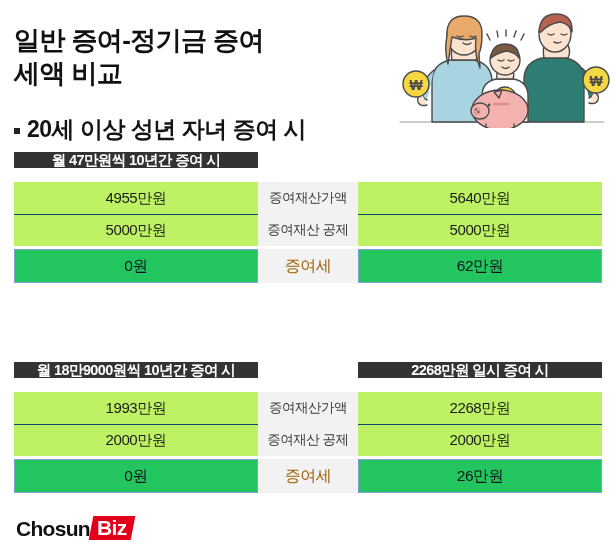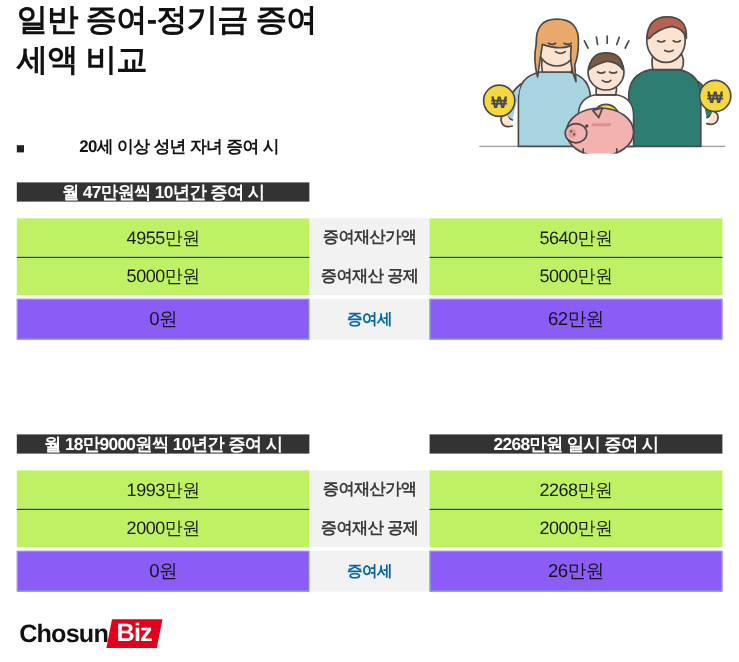--- a/index.html
+++ b/index.html
@@ -20,21 +20,21 @@
     position: relative;
     width: 616px;
     height: 552px;
     box-sizing: border-box;
   }
 
   
   .title-block {
     position: absolute;
     left: 14px;
-    top: 0;
+    top: 24px;
     width: 390px;
   }
   .title-line {
     font-size: 26px;
     font-weight: bold;
     line-height: 1.28;
     letter-spacing: -0.6px;
     color: #111111;
     white-space: nowrap;
   }
@@ -59,42 +59,41 @@
   }
   .sec-bullet {
     width: 6px;
     height: 6px;
     background: #222222;
     display: inline-block;
     flex: 0 0 auto;
     margin-top: 2px;
   }
   .sec-text {
-    font-size: 14px;
+    font-size: 23px;
     font-weight: bold;
     letter-spacing: -0.5px;
     color: #141414;
     white-space: nowrap;
-    margin-left: 39px;
   }
 
   
   .cmp {
     position: absolute;
     left: 14px;
     width: 588px;
   }
   .cmp-row {
     display: flex;
     width: 100%;
     box-sizing: border-box;
   }
 
   .cell-left   { width: 244px; flex: 0 0 244px; box-sizing: border-box; }
-  .cell-mid    { width: 100px; flex: 0 0 100px; box-sizing: border-box; font-weight: bold; }
+  .cell-mid    { width: 100px; flex: 0 0 100px; box-sizing: border-box; }
   .cell-right  { width: 244px; flex: 0 0 244px; box-sizing: border-box; }
 
   
   .hdr-row { height: 30px; }
   .hdr-bar {
     height: 16px;
     background: #333333;
     color: #ffffff;
     font-size: 14.5px;
     font-weight: bold;
@@ -136,35 +135,35 @@
 
   
   .hl-row { height: 34px; margin-top: 3px; }
   .hl-cell {
     height: 34px;
     display: flex;
     align-items: center;
     justify-content: center;
     font-size: 15.5px;
     letter-spacing: -0.4px;
-    background: #8b5cf6;
+    background: #22c55e;
     border: 1px solid #7da0d6;
     color: #12161c;
     white-space: nowrap;
     box-sizing: border-box;
   }
   .hl-label {
     height: 34px;
     display: flex;
     align-items: center;
     justify-content: center;
-    font-size: 13px;
+    font-size: 16px;
     letter-spacing: -0.5px;
     background: #f2f2f2;
-    color: #0369a1;
+    color: #a16207;
     white-space: nowrap;
     box-sizing: border-box;
   }
 
   
   .logo {
     position: absolute;
     left: 16px;
     bottom: 12px;
     display: flex;

